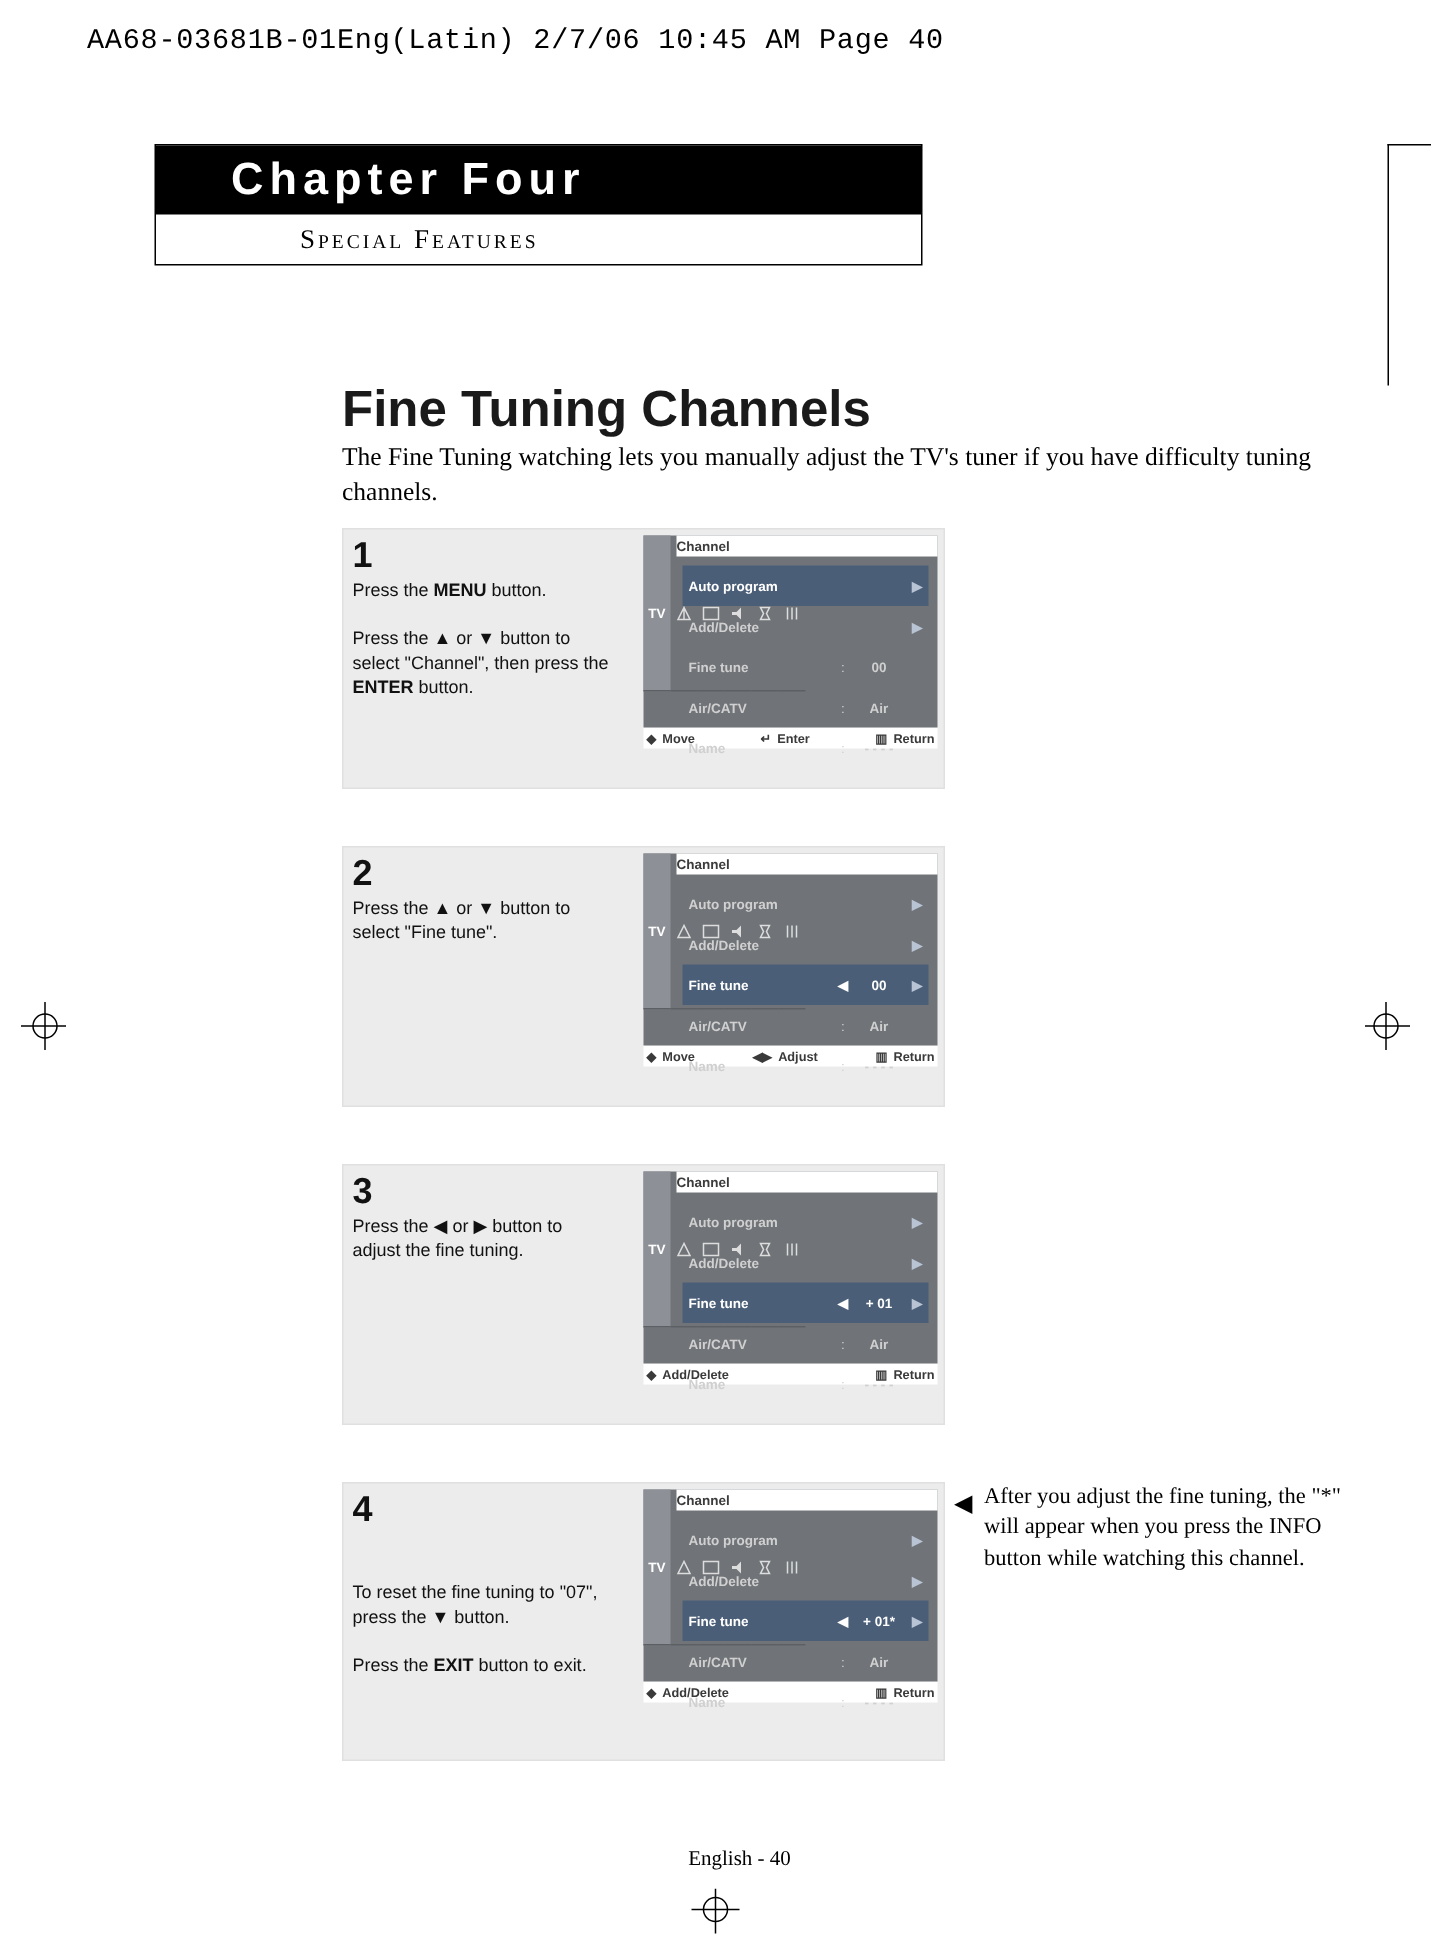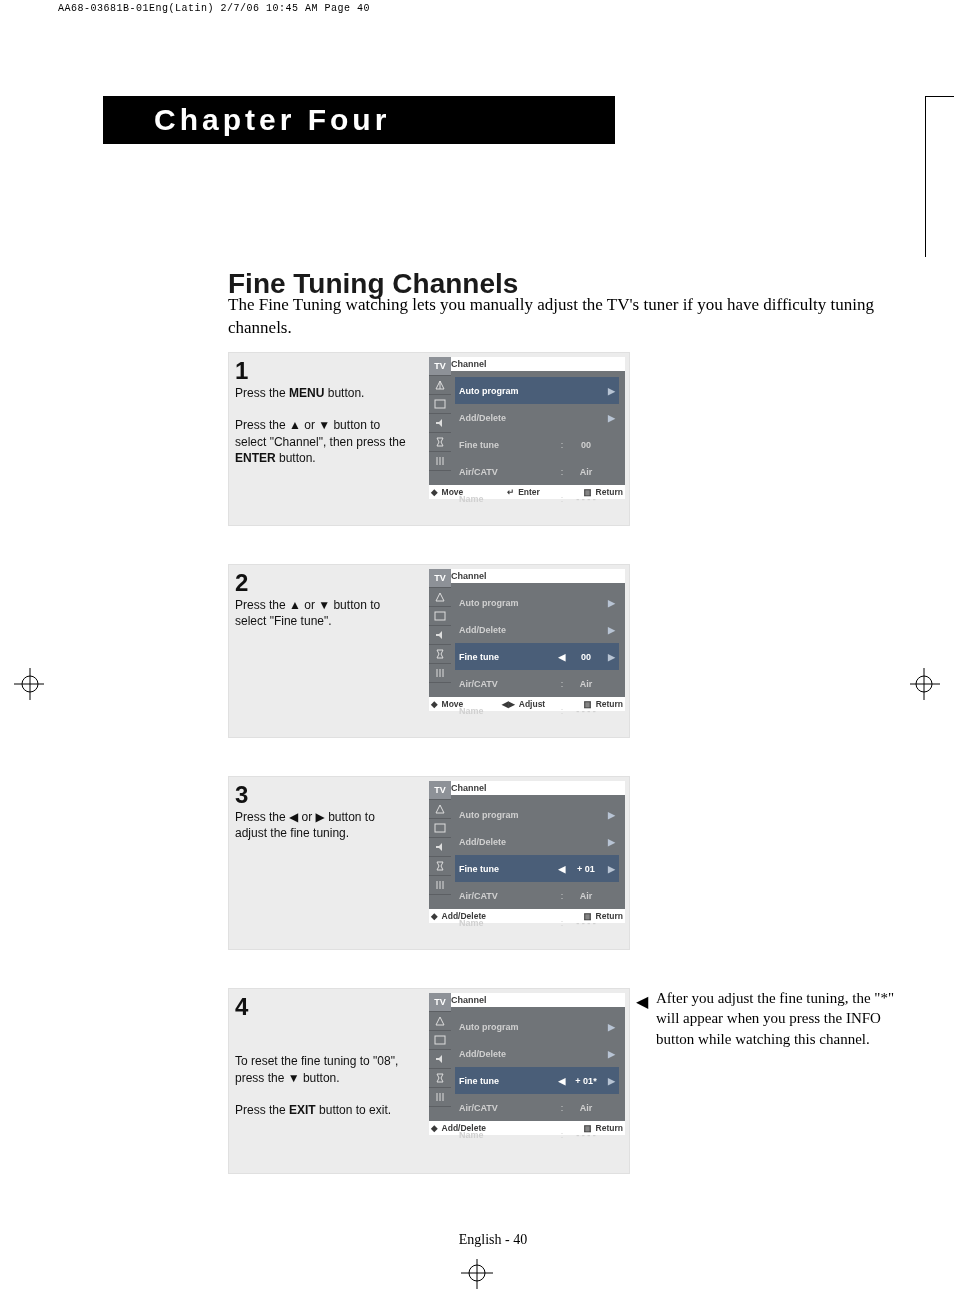--- a/index.html
+++ b/index.html
@@ -6,22 +6,22 @@
     margin: 0;
     padding: 0;
     font-family: "Times New Roman", serif;
     background: #fff;
     width: 954px;
     height: 1303px;
     position: relative;
   }
   .header-strip {
     font-family: "Courier New", monospace;
-    font-size: 10px;
-    padding: 3px 0 4px 58px;
+    font-size: 19px;
+    padding: 16px 0 4px 58px;
     letter-spacing: 0.5px;
   }
   .crop-mark {
     position: absolute;
     width: 28px;
     height: 160px;
     border-top: 1px solid #000;
     border-left: 1px solid #000;
     top: 96px;
     right: 0;
@@ -68,24 +68,24 @@
   .chapter-sub {
     padding: 6px 0 6px 96px;
     font-family: "Times New Roman", serif;
     font-size: 18px;
     letter-spacing: 2px;
     font-variant: small-caps;
   }
   .section-title {
     position: absolute;
     left: 228px;
-    top: 268px;
+    top: 254px;
     font-family: Arial, Helvetica, sans-serif;
     font-weight: bold;
-    font-size: 28px;
+    font-size: 34px;
     color: #1a1a1a;
   }
   .intro {
     position: absolute;
     left: 228px;
     top: 294px;
     width: 650px;
     font-size: 17px;
     line-height: 1.35;
   }
@@ -129,21 +129,21 @@
     position: relative;
     height: 128px;
   }
   .osd-tab {
     position: absolute;
     left: 0;
     top: 0;
     width: 22px;
     height: 104px;
     display: flex;
-    flex-direction: column;
+    flex-direction: row;
   }
   .osd-tab-cell {
     flex: 0 0 18px;
     display: flex;
     align-items: center;
     justify-content: center;
     font-size: 10px;
     color: #e6e6e6;
     border-bottom: 1px solid #5c5f63;
   }
@@ -249,20 +249,21 @@
 <div class="reg reg-bottom">
   <svg width="44" height="44">
       <circle cx="22" cy="14" r="8" fill="none" stroke="#000"></circle>
       <line x1="22" y1="0" x2="22" y2="30" stroke="#000"></line>
       <line x1="6" y1="14" x2="38" y2="14" stroke="#000"></line>
     </svg>
 </div>
 
 <div class="chapter-box">
   <div class="chapter-title">Chapter Four</div>
+  <div class="chapter-sub">Special Features</div>
 </div>
 
 <div class="section-title">Fine Tuning Channels</div>
 <div class="intro">The Fine Tuning watching lets you manually adjust the TV's tuner if you have difficulty tuning channels.</div>
 
 <div class="step-box step-box-1">
   <div class="step-left">
     <div class="step-num">1</div>
     <span>Press the </span><b>MENU</b><span> button.</span>
     <br><br>
@@ -497,21 +498,21 @@
       <span>▥</span>
         <span>Return</span>
     </div>
   </div>
 </div>
 
 <div class="step-box step-box-4">
   <div class="step-left">
     <div class="step-num">4</div>
     <br><br>
-    <span>To reset the fine tuning to "08", press the ▼ button.</span>
+    <span>To reset the fine tuning to "07", press the ▼ button.</span>
     <br><br>
     <span>Press the </span><b>EXIT</b><span> button to exit.</span>
   </div>
   <div class="osd">
     <div class="osd-body">
       <div class="osd-tab">
         <div class="osd-tab-cell tv">TV</div>
         <div class="osd-tab-cell">
             <svg width="12" height="12">
               <path d="M6 2 L2 10 L10 10 Z" stroke="#ddd" fill="none"></path>

